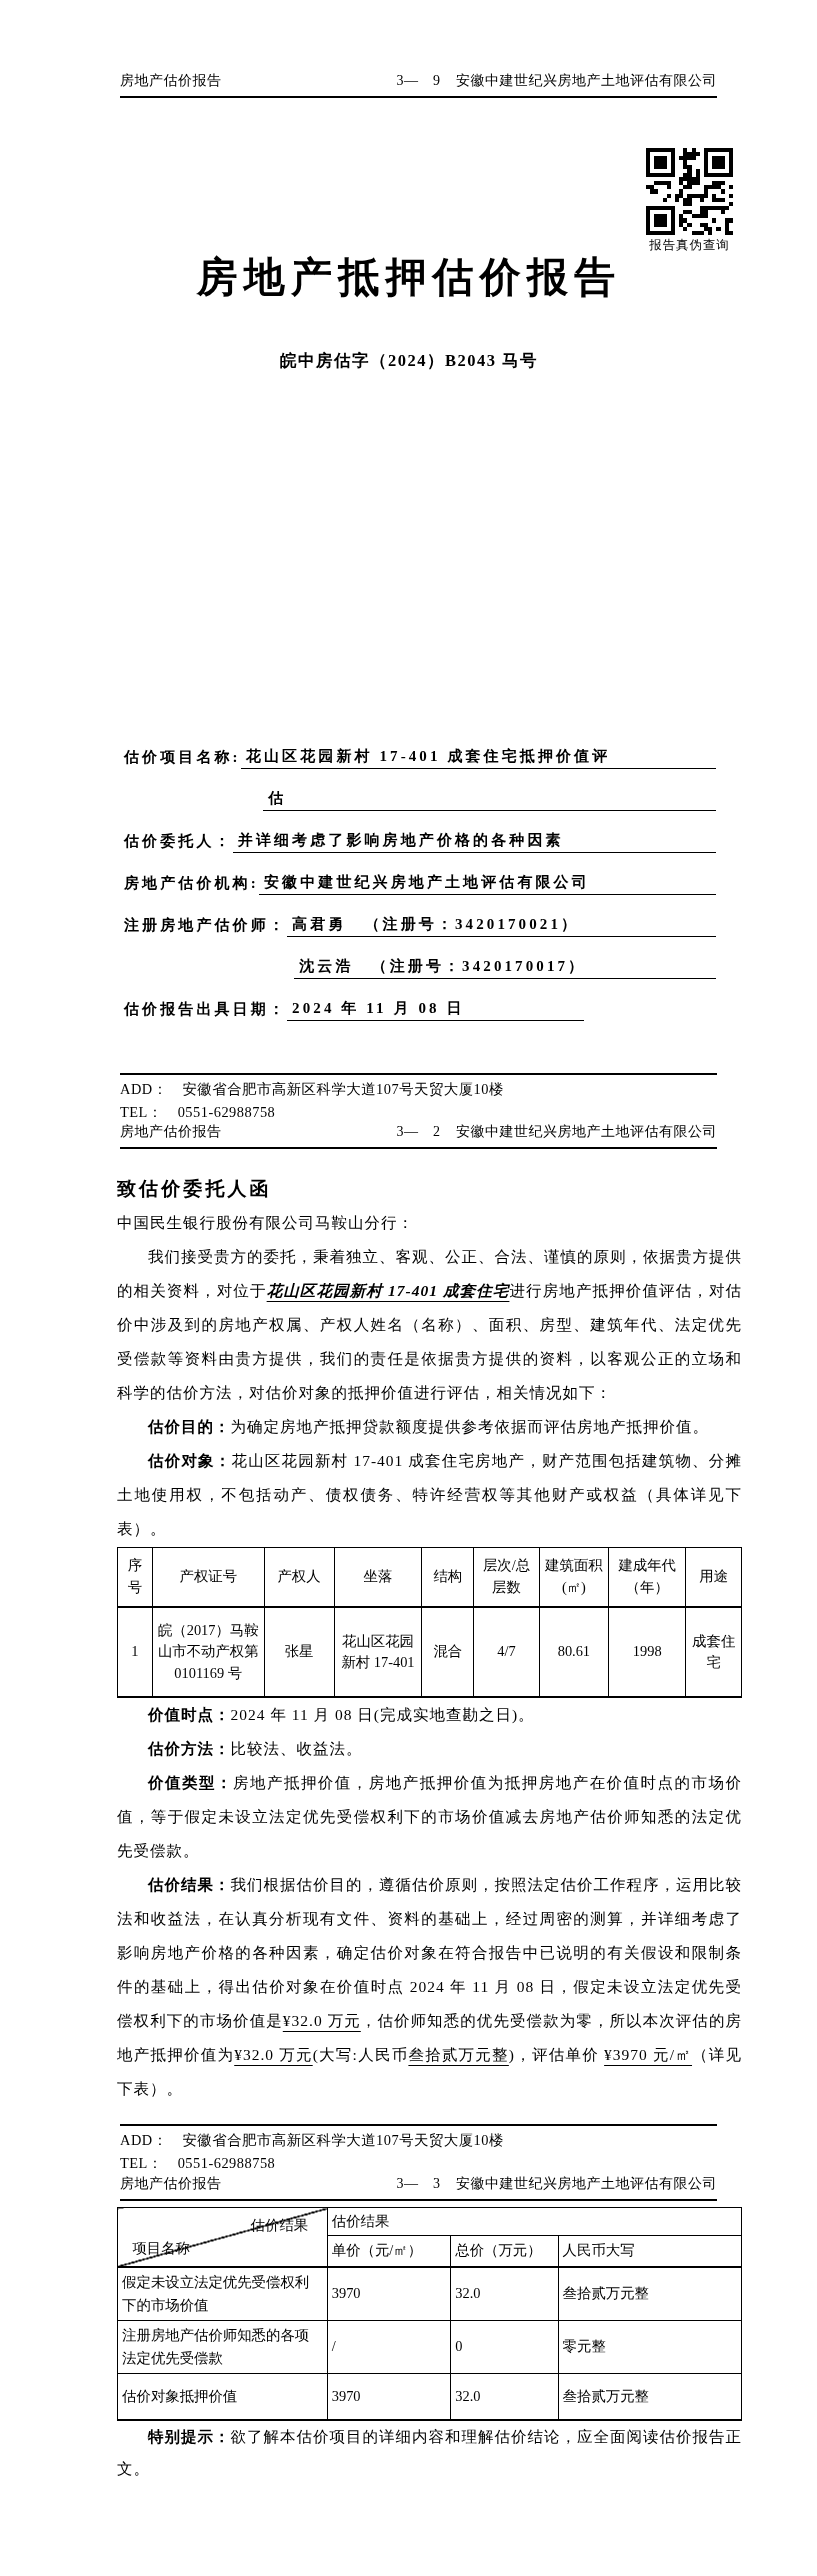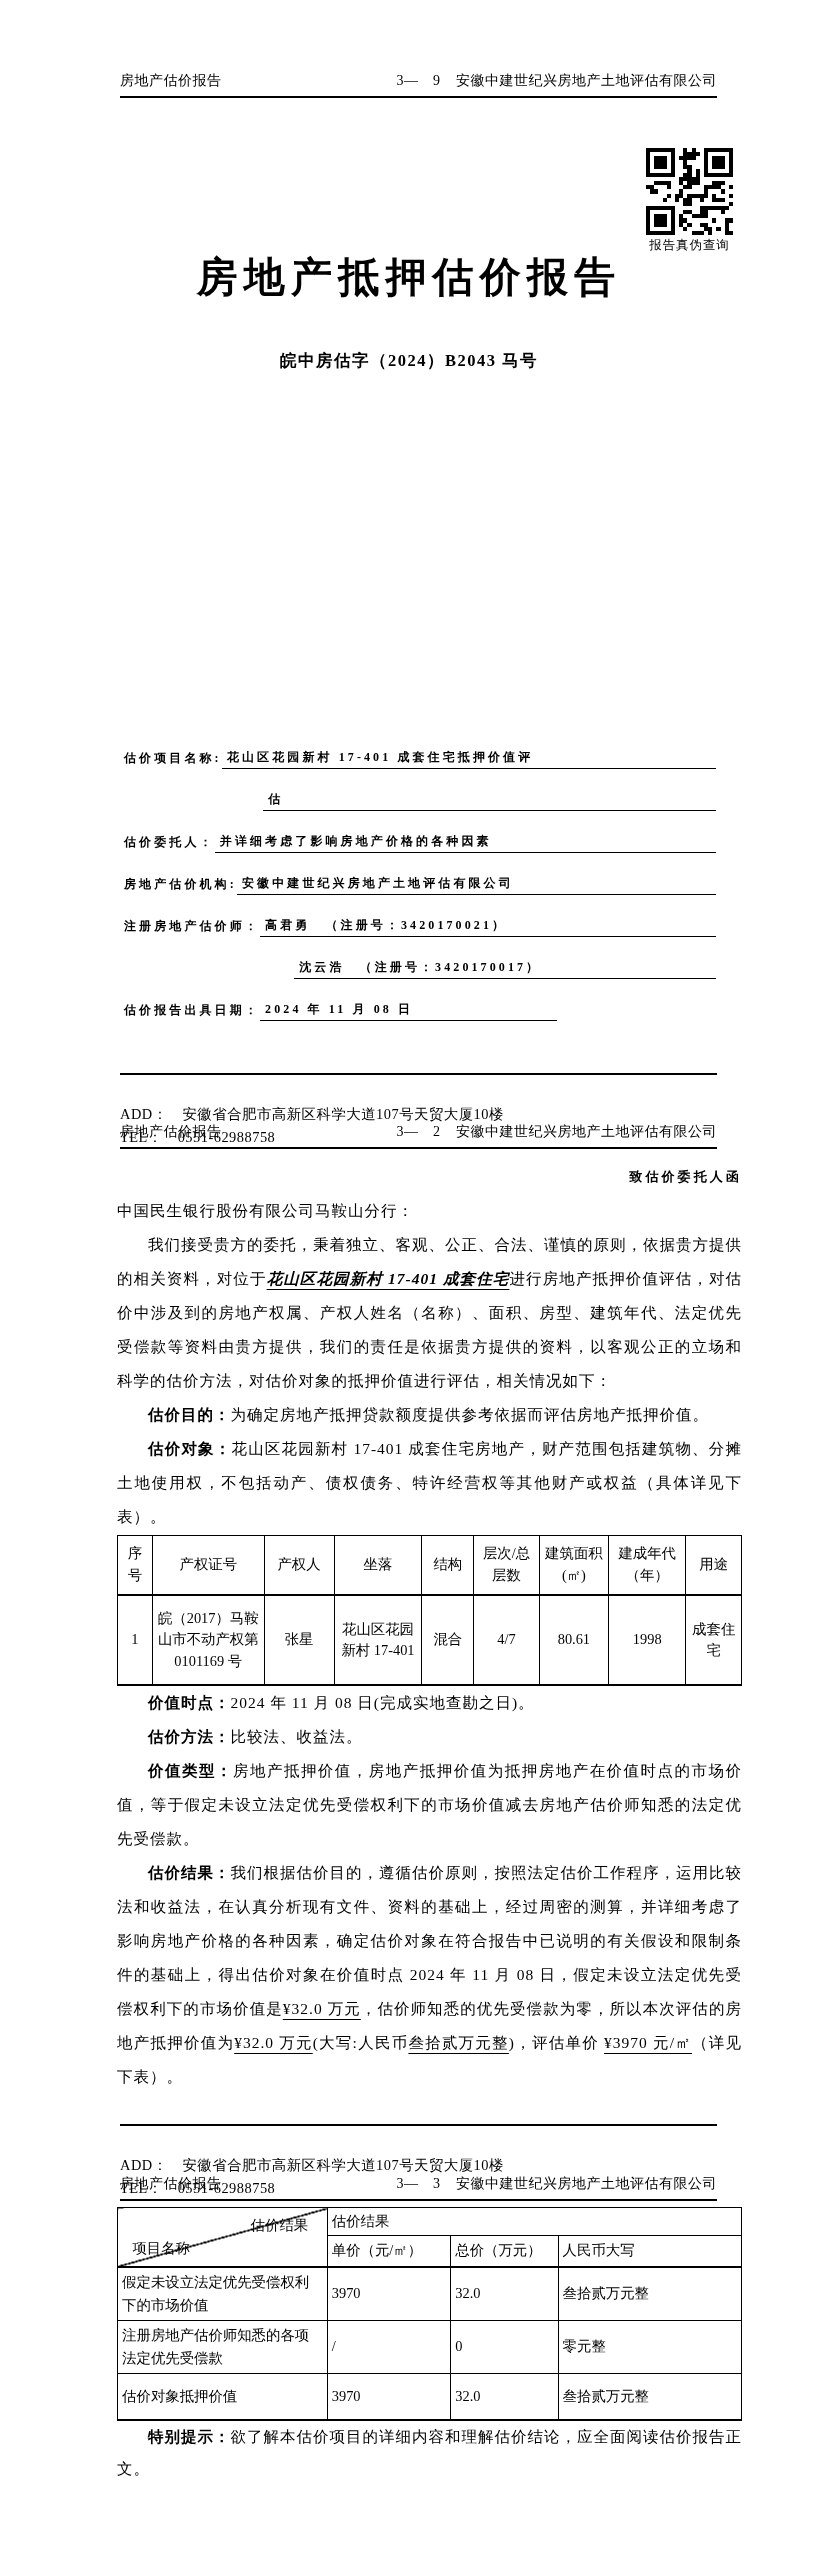--- a/index.html
+++ b/index.html
@@ -13,40 +13,40 @@
   .page-header{
     left:120px;width:597px;display:flex;justify-content:space-between;align-items:flex-end;
     font-size:14px;line-height:17.5px;border-bottom:2.6px solid #000;padding-bottom:6.2px;
     letter-spacing:0.5px;
   }
   .page-header .ctr{flex:0 0 auto;}
   .page-header .lft,.page-header .rgt{flex:1 1 0;}
   .page-header .rgt{text-align:right;}
   
   .page-footer{
-    left:120px;width:597px;border-top:2.6px solid #000;padding-top:28px;
+    left:120px;width:597px;border-top:2.6px solid #000;padding-top:3px;
     font-size:14.4px;line-height:23px;letter-spacing:0.5px;
   }
   
   .qr-wrap{left:646px;top:148px;width:87px;text-align:center;}
   .qr-box{width:87px;height:87px;}
   .qr-caption{font-size:12.4px;letter-spacing:1px;margin-top:2.1px;}
   
   .doc-title{left:0;width:818px;top:257px;text-align:center;font-size:41px;font-weight:bold;letter-spacing:6.2px;line-height:1;}
   .doc-number{left:0;width:818px;top:350px;text-align:center;font-size:16.5px;font-weight:bold;letter-spacing:1.5px;}
-  .cover-fields{left:124px;top:727px;width:592px;font-size:12px;font-weight:bold;letter-spacing:3.1px;}
+  .cover-fields{left:124px;top:727px;width:592px;font-size:15px;font-weight:bold;letter-spacing:3.1px;}
   .field-row{display:flex;align-items:flex-end;height:42px;}
   .field-row .lbl{white-space:nowrap;padding-bottom:2.1px;}
   .field-row .val{flex:1 1 auto;border-bottom:1.5px solid #000;padding:0 3.1px 2.1px 5.2px;white-space:nowrap;}
   .field-row.cont{padding-left:139px;}
   .field-row.indent5{padding-left:170px;}
   .field-row .val.w-short{flex:0 0 289px;}
   
   .letter{left:117px;top:1160px;width:625px;font-size:15.5px;line-height:34px;letter-spacing:1px;text-align:justify;}
-  .letter-title{text-align:right;font-size:13px;font-weight:bold;letter-spacing:3.1px;line-height:34px;}
+  .letter-title{text-align:left;font-size:19px;font-weight:bold;letter-spacing:3.1px;line-height:34px;margin-top:12px;}
   .letter p{margin:0;text-indent:2em;}
   .letter p.noindent{text-indent:0;}
   b.lb{font-weight:bold;}
   .u{text-decoration:underline;text-underline-offset:4.6px;text-decoration-thickness:1px;}
   .bu{font-weight:bold;text-decoration:underline;text-underline-offset:4.6px;text-decoration-thickness:1px;font-style:italic;}
   
   table{border-collapse:collapse;width:100%;table-layout:fixed;}
   .prop-table{margin:1px 0 0 0;font-size:14.4px;letter-spacing:0;}
   .prop-table th,.prop-table td{border:1px solid #000;text-align:center;vertical-align:middle;padding:2.1px 3.1px;font-weight:normal;line-height:1.5;}
   .prop-table thead th{height:54px;border-bottom:2.1px solid #000;}

